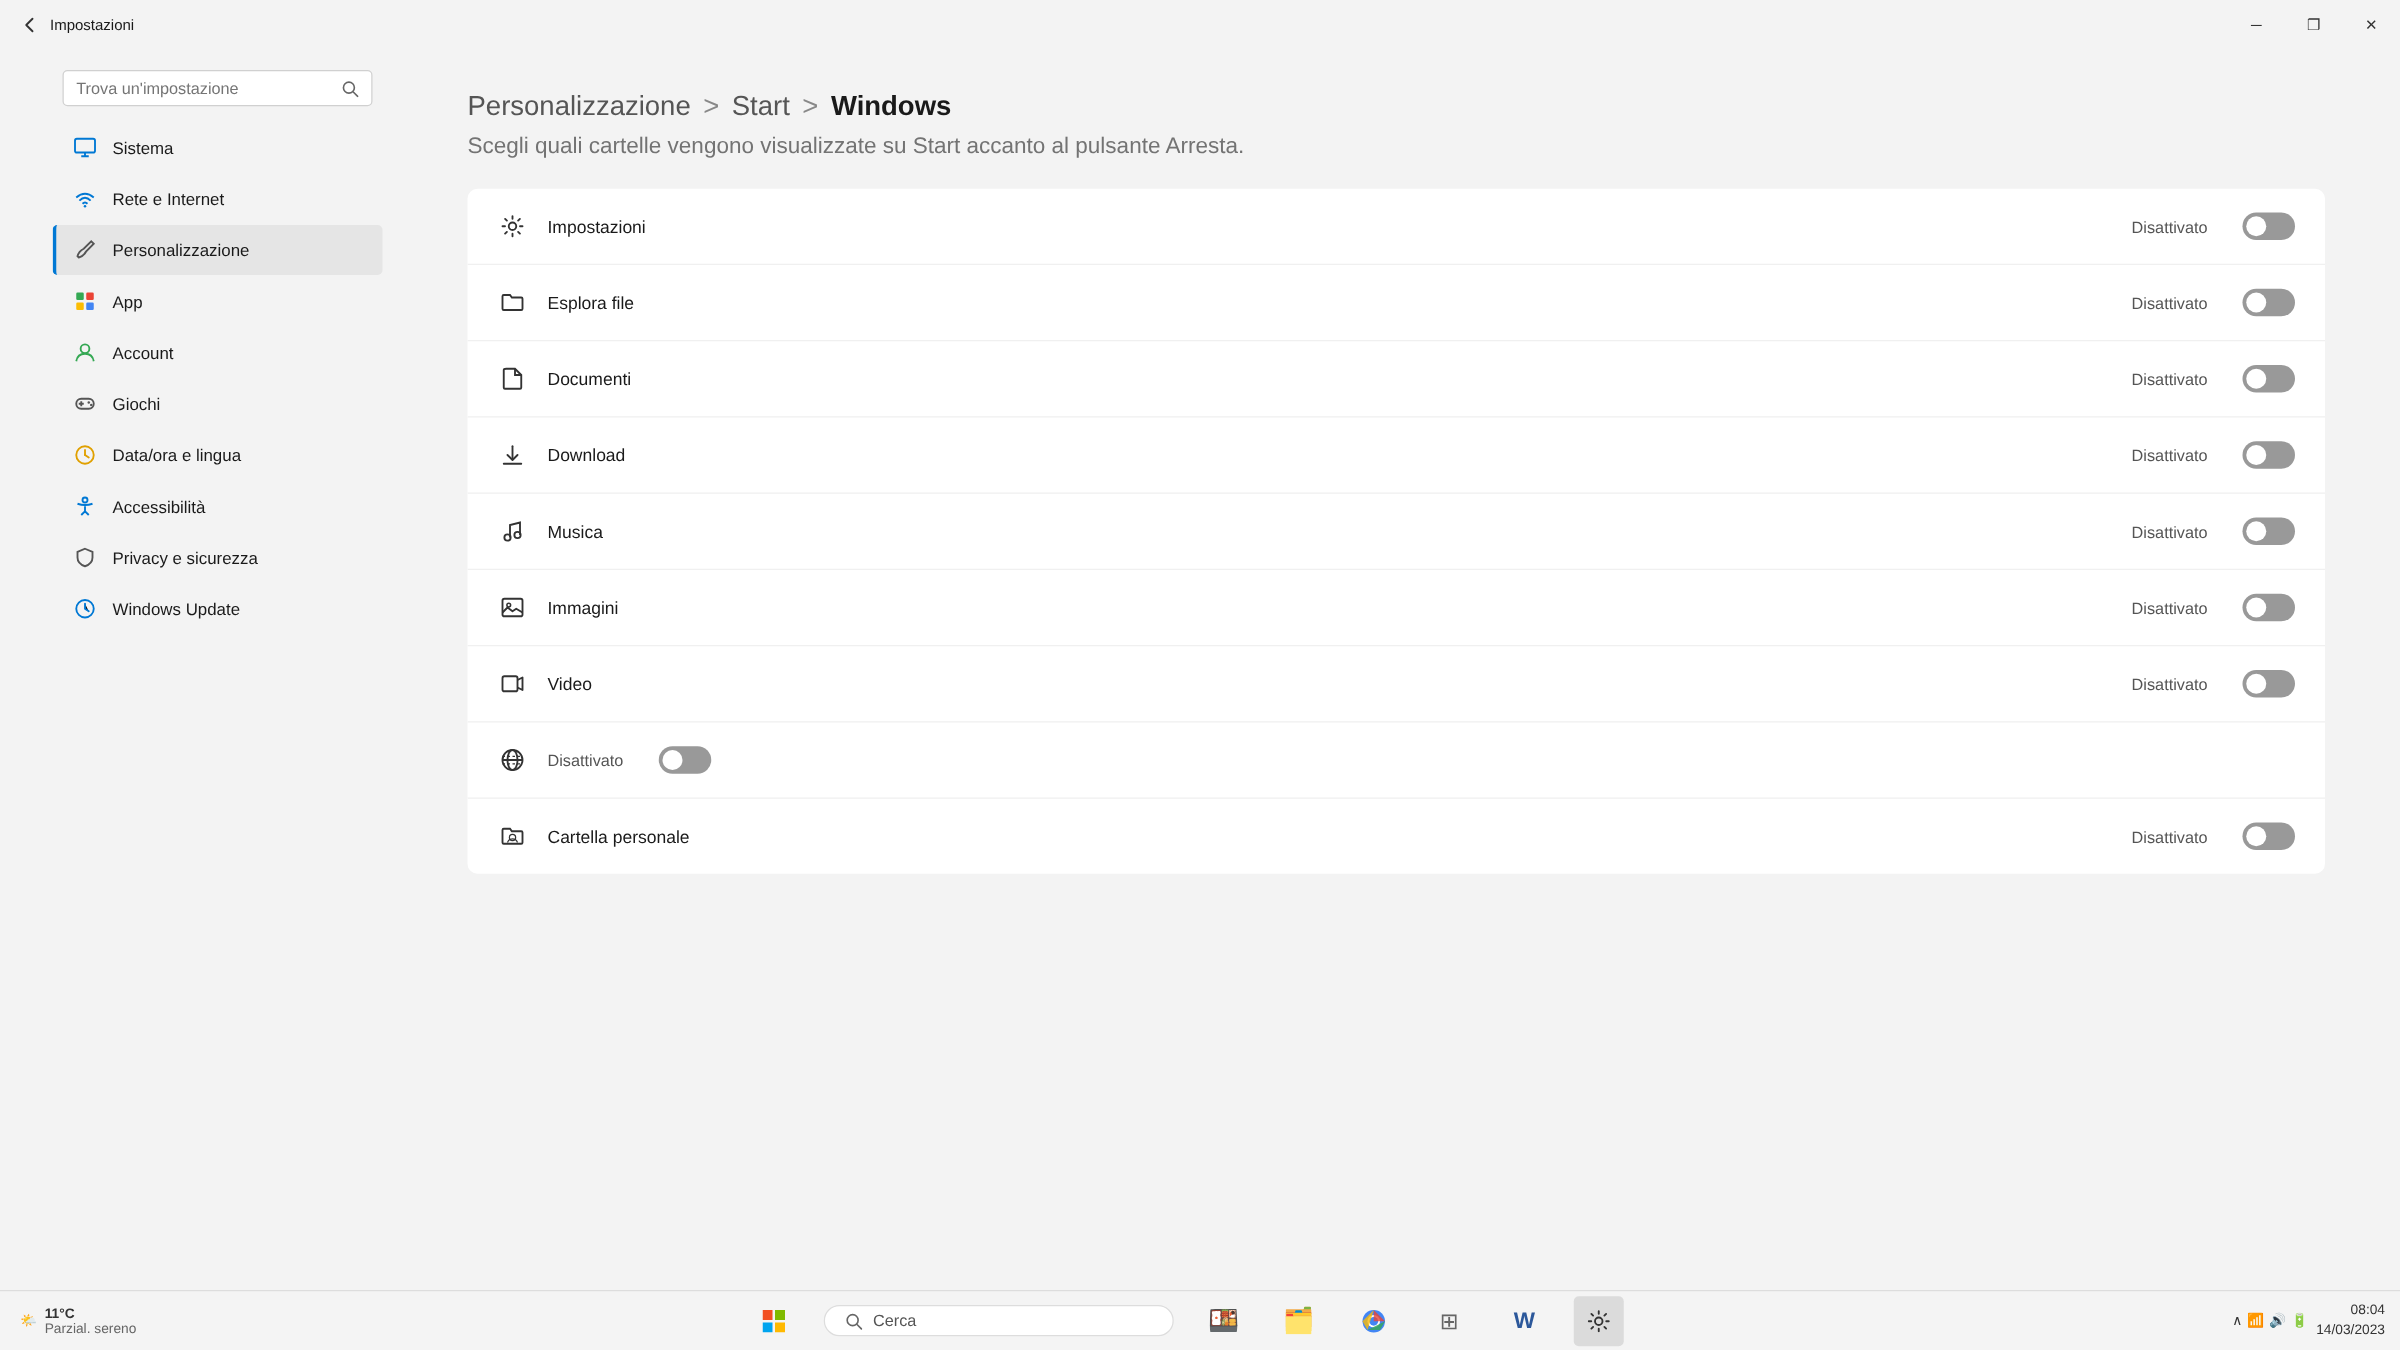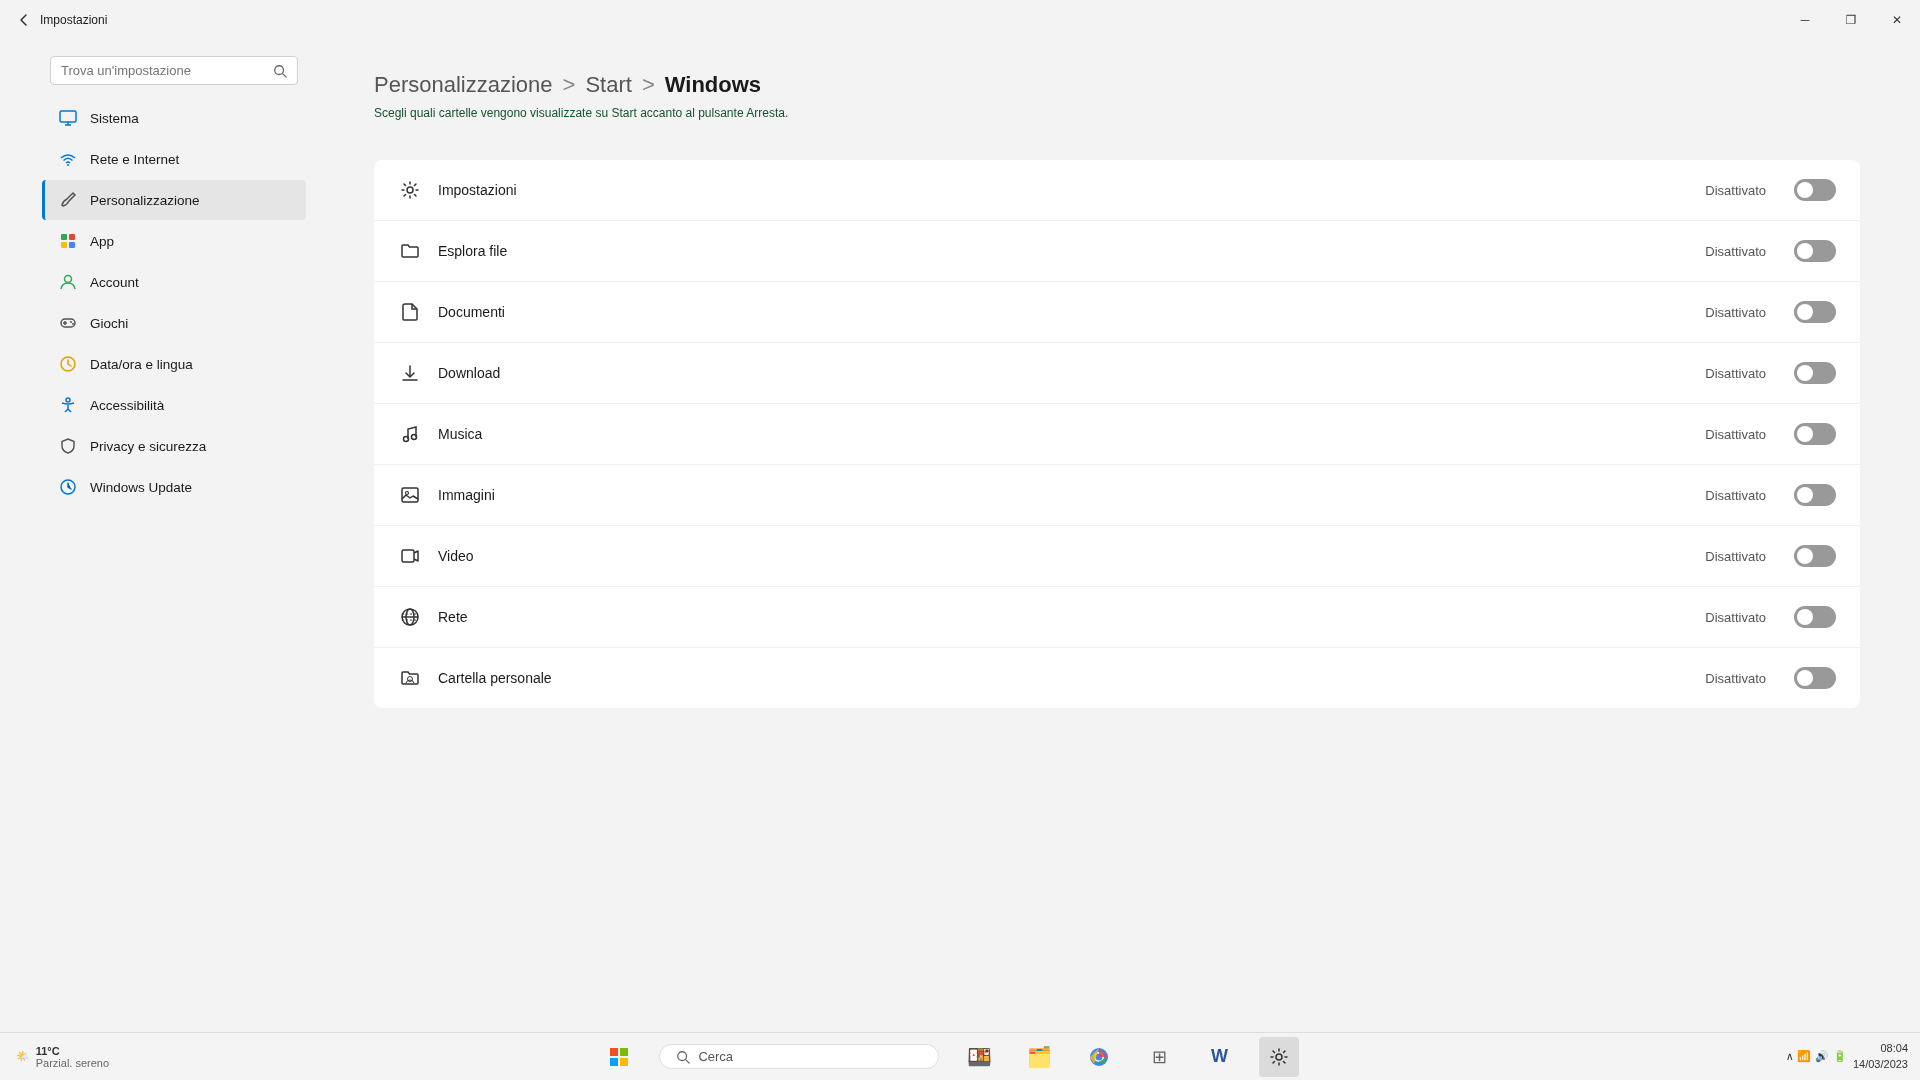--- a/index.html
+++ b/index.html
@@ -137,23 +137,23 @@
       display: flex;
       align-items: center;
       gap: 10px;
     }
     .breadcrumb .current {
       font-weight: 600;
       color: #1a1a1a;
     }
 
     .page-desc {
-      font-size: 12px;
-      color: #14532d;
-      margin-bottom: 40px;
+      font-size: 18px;
+      color: #737373;
+      margin-bottom: 24px;
     }
 
     .settings-card {
       background: white;
       border-radius: 8px;
       margin-bottom: 2px;
       overflow: hidden;
     }
 
     .setting-row {
@@ -547,21 +547,20 @@
           <div class="setting-row">
     <span class="setting-icon">
               <svg width="20" height="20" viewBox="0 0 20 20">
                 <circle cx="10" cy="10" r="8" stroke="#333" stroke-width="1.5" fill="none"></circle>
                 <ellipse cx="10" cy="10" rx="4" ry="8" stroke="#333" stroke-width="1.5" fill="none"></ellipse>
                 <line x1="2" y1="10" x2="18" y2="10" stroke="#333" stroke-width="1.5"></line>
                 <line x1="2" y1="7" x2="18" y2="7" stroke="#333" stroke-width="1" stroke-dasharray="2,2"></line>
                 <line x1="2" y1="13" x2="18" y2="13" stroke="#333" stroke-width="1" stroke-dasharray="2,2"></line>
               </svg>
             </span>
-    <span class="setting-label">Rete</span>
     <span class="setting-status">Disattivato</span>
     <div class="toggle">
       <div class="toggle-track">
         <div class="toggle-thumb"></div>
       </div>
     </div>
   </div>
           <div class="setting-row">
     <span class="setting-icon">
               <svg width="20" height="20" viewBox="0 0 20 20">

